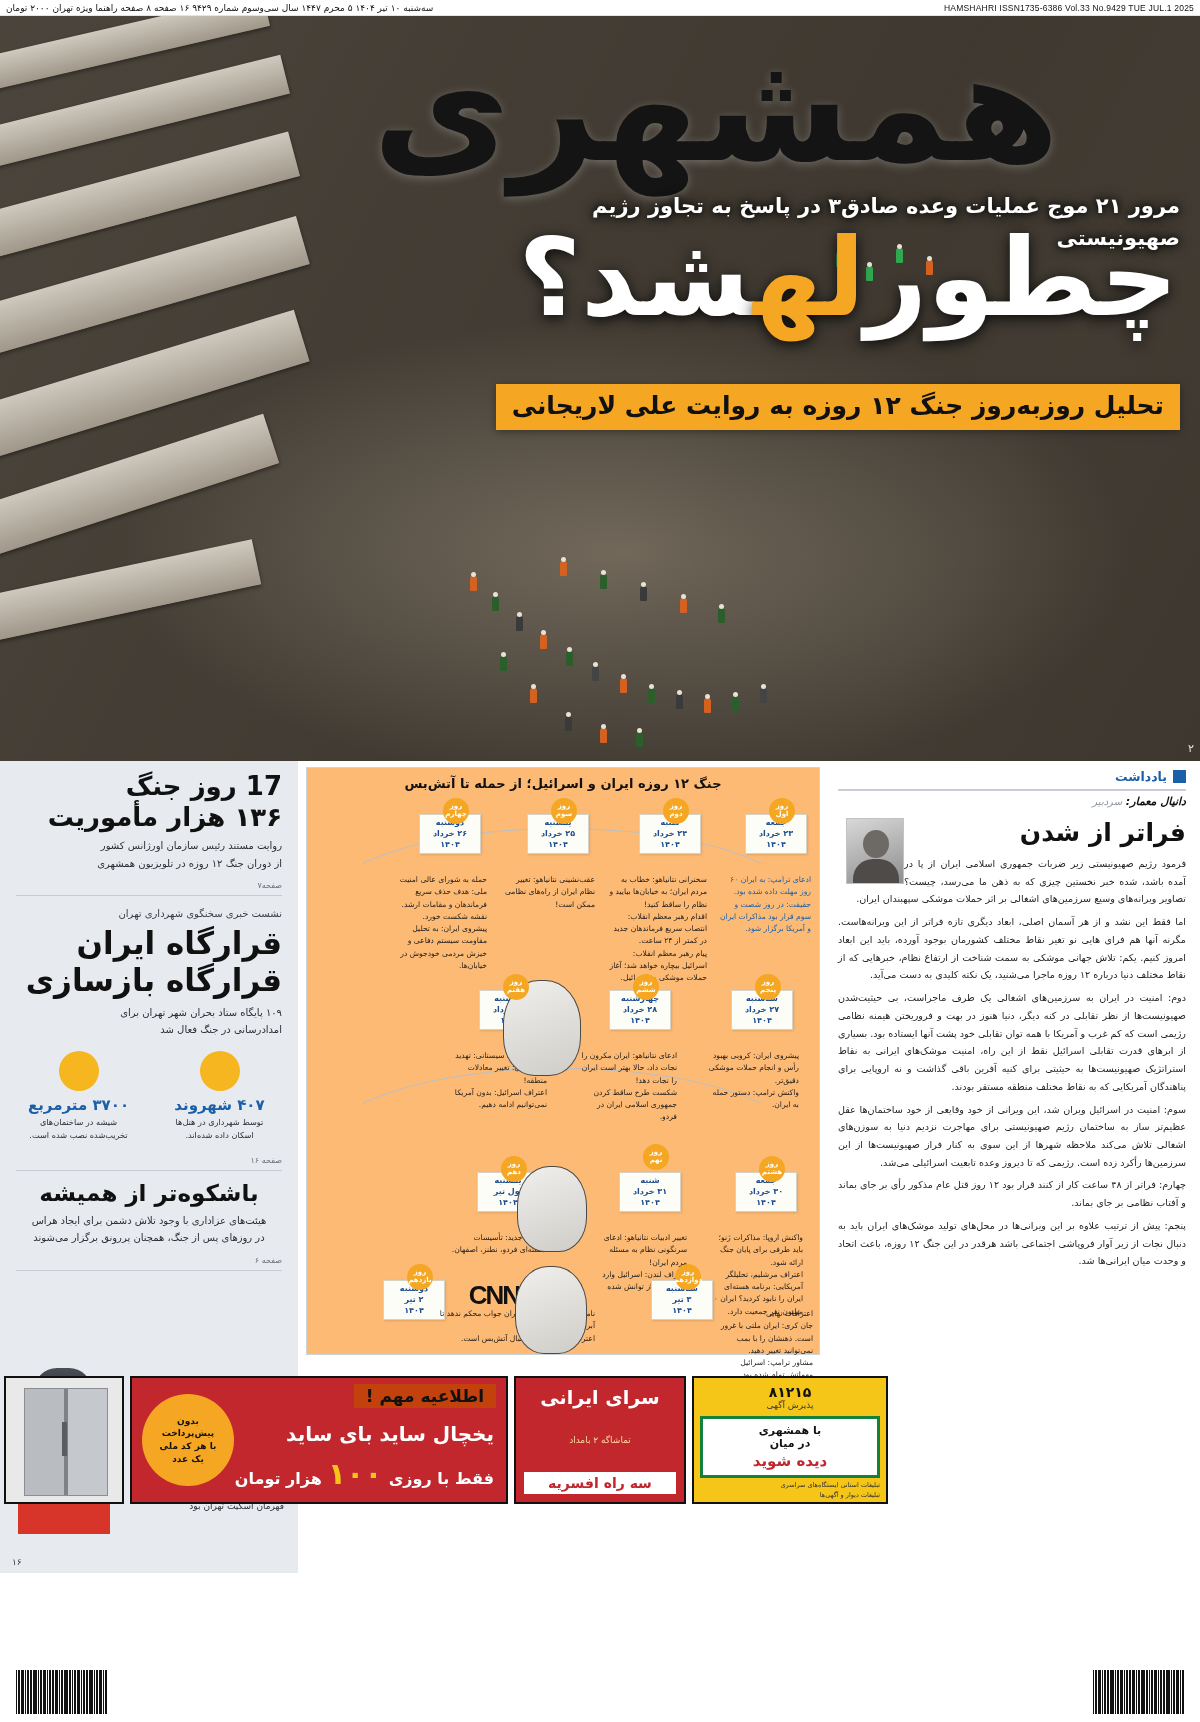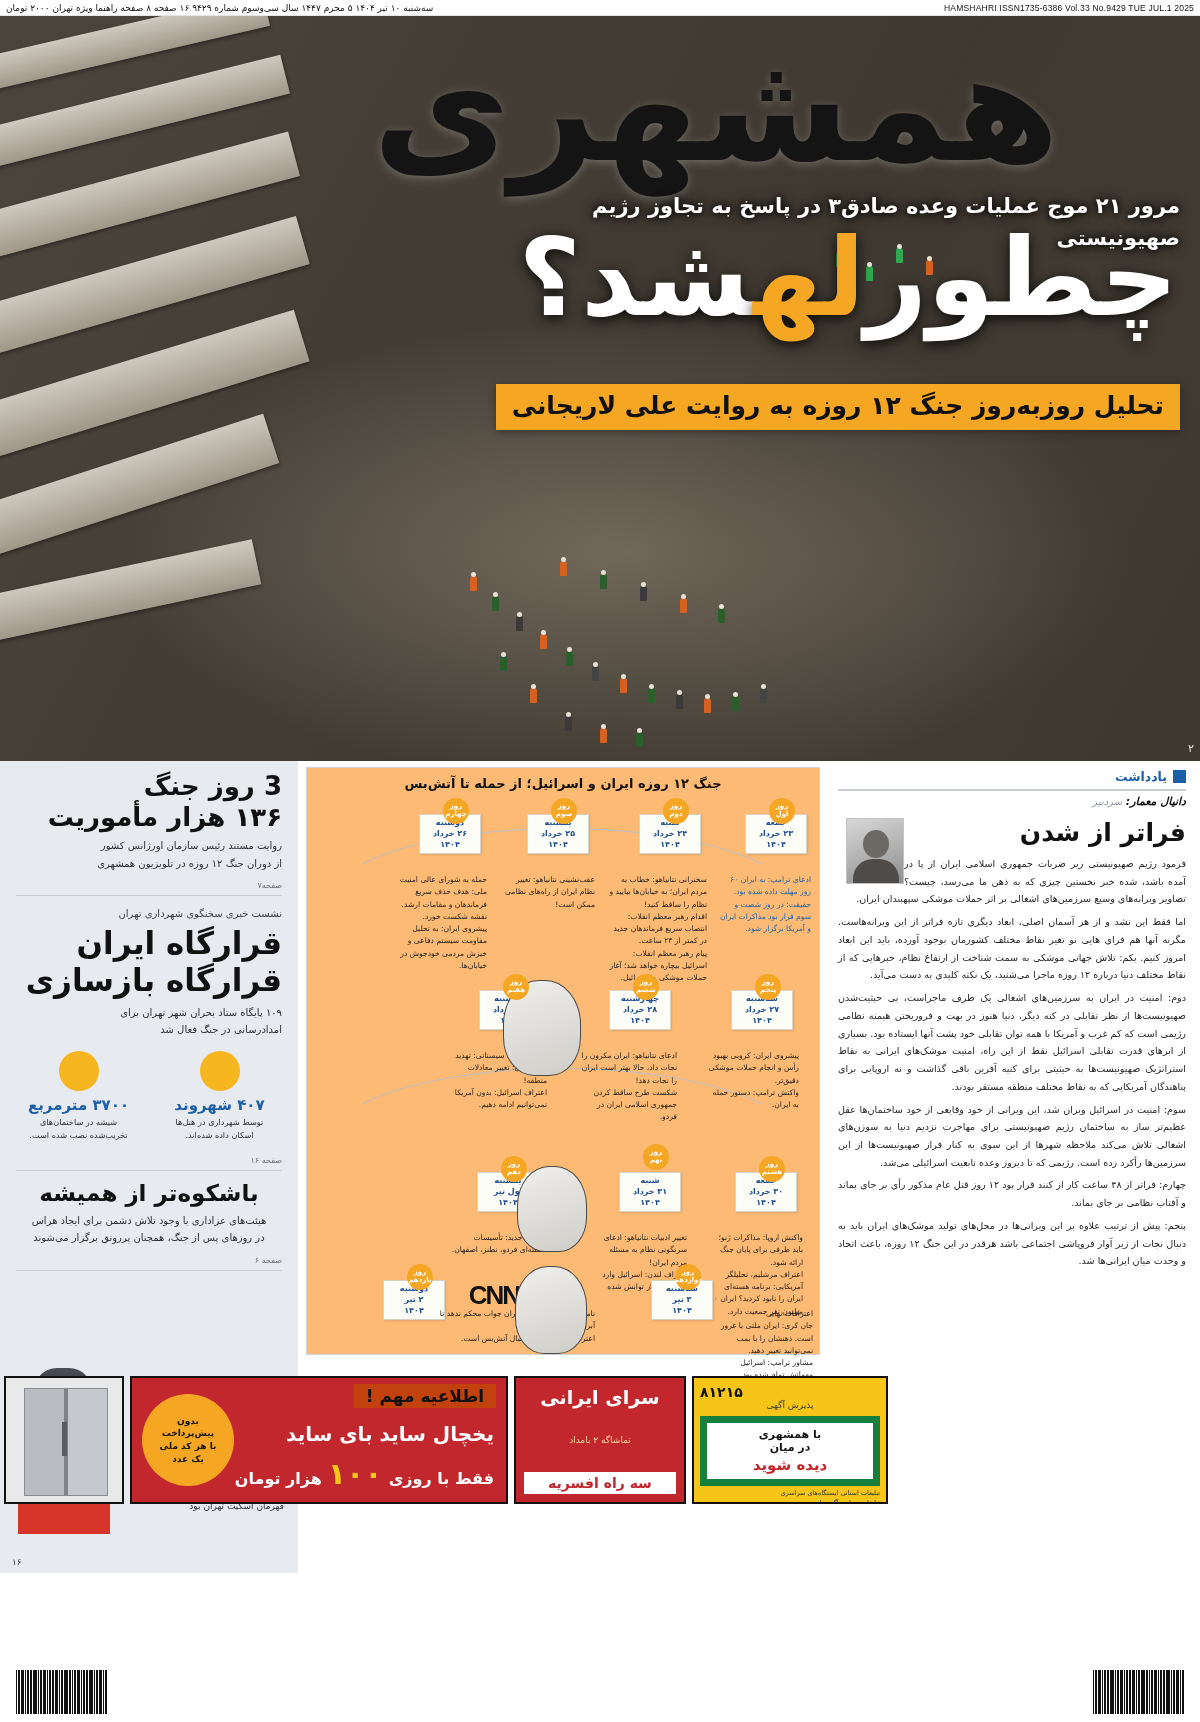--- a/index.html
+++ b/index.html
@@ -375,21 +375,21 @@
         <span>جان کری: ایران ملتی با غرور است. ذهنشان را با بمب نمی‌توانید تغییر دهید.</span><br>
         <span>مشاور ترامپ: اسرائیل مهماتش تمام شده بود.</span>
       </div>
 
       <div class="cari-face" style="left:208px;top:498px;width:72px;height:88px;"></div>
     </div>
   </div>
 
   <div class="col-left">
     <div class="lx-title" style="font-size:26px;">
-      <div>3 روز جنگ</div>
+      <div>17 روز جنگ</div>
       <div>۱۳۶ هزار مأموریت</div>
     </div>
     <div class="lx-lead">
       <div>روایت مستند رئیس سازمان اورژانس کشور</div>
       <div>از دوران جنگ ۱۲ روزه در تلویزیون همشهری</div>
     </div>
     <div class="lx-page">صفحه۷</div>
 
     <div class="lx-kicker">نشست خبری سخنگوی شهرداری تهران</div>
     <div class="lx-title" style="font-size:31px;margin-top:3px;">
@@ -447,23 +447,23 @@
     <div>صفائیان، نوجوان ۱۶ ساله‌ای که</div>
     <div>قهرمان اسکیت تهران بود</div>
   </div>
   <div style="position:absolute;left:12px;bottom:6px;font-size:9px;color:#3a3f46;">۱۶</div>
 </div>
 
 <div class="ads">
   <div style="width:884px;margin-right:298px;height:128px;display:flex;gap:6px;direction:rtl;">
 
     <div class="ad ad-yellow" style="height:128px;border:2px solid #111;padding:6px;">
-      <div style="direction:rtl;text-align:left;font-size:14px;font-weight:800;color:#111;letter-spacing:2px;">۸۱۲۱۵</div>
+      <div style="direction:rtl;text-align:center;font-size:14px;font-weight:800;color:#111;letter-spacing:2px;">۸۱۲۱۵</div>
       <div style="direction:rtl;text-align:center;font-size:9px;color:#3a3a3a;">پذیرش آگهی</div>
-      <div style="margin-top:6px;background:#fff;border:7px solid #15803d;padding:5px;direction:rtl;text-align:center;">
+      <div style="margin-top:6px;background:#fff;border:3px solid #15803d;padding:5px;direction:rtl;text-align:center;">
         <div style="font-size:11px;font-weight:800;color:#111;">با همشهری</div>
         <div style="font-size:11px;font-weight:800;color:#111;">در میان</div>
         <div style="font-size:15px;font-weight:800;color:#c1272d;margin-top:2px;">دیده شوید</div>
       </div>
       <div style="font-size:6.5px;direction:rtl;text-align:right;color:#333;margin-top:3px;line-height:1.5;">
         <div>تبلیغات استانی ایستگاه‌های سراسری</div>
         <div>تبلیغات دیوار و آگهی‌ها</div>
         <div>تبلیغات درون راه‌ها</div>
       </div>
     </div>

